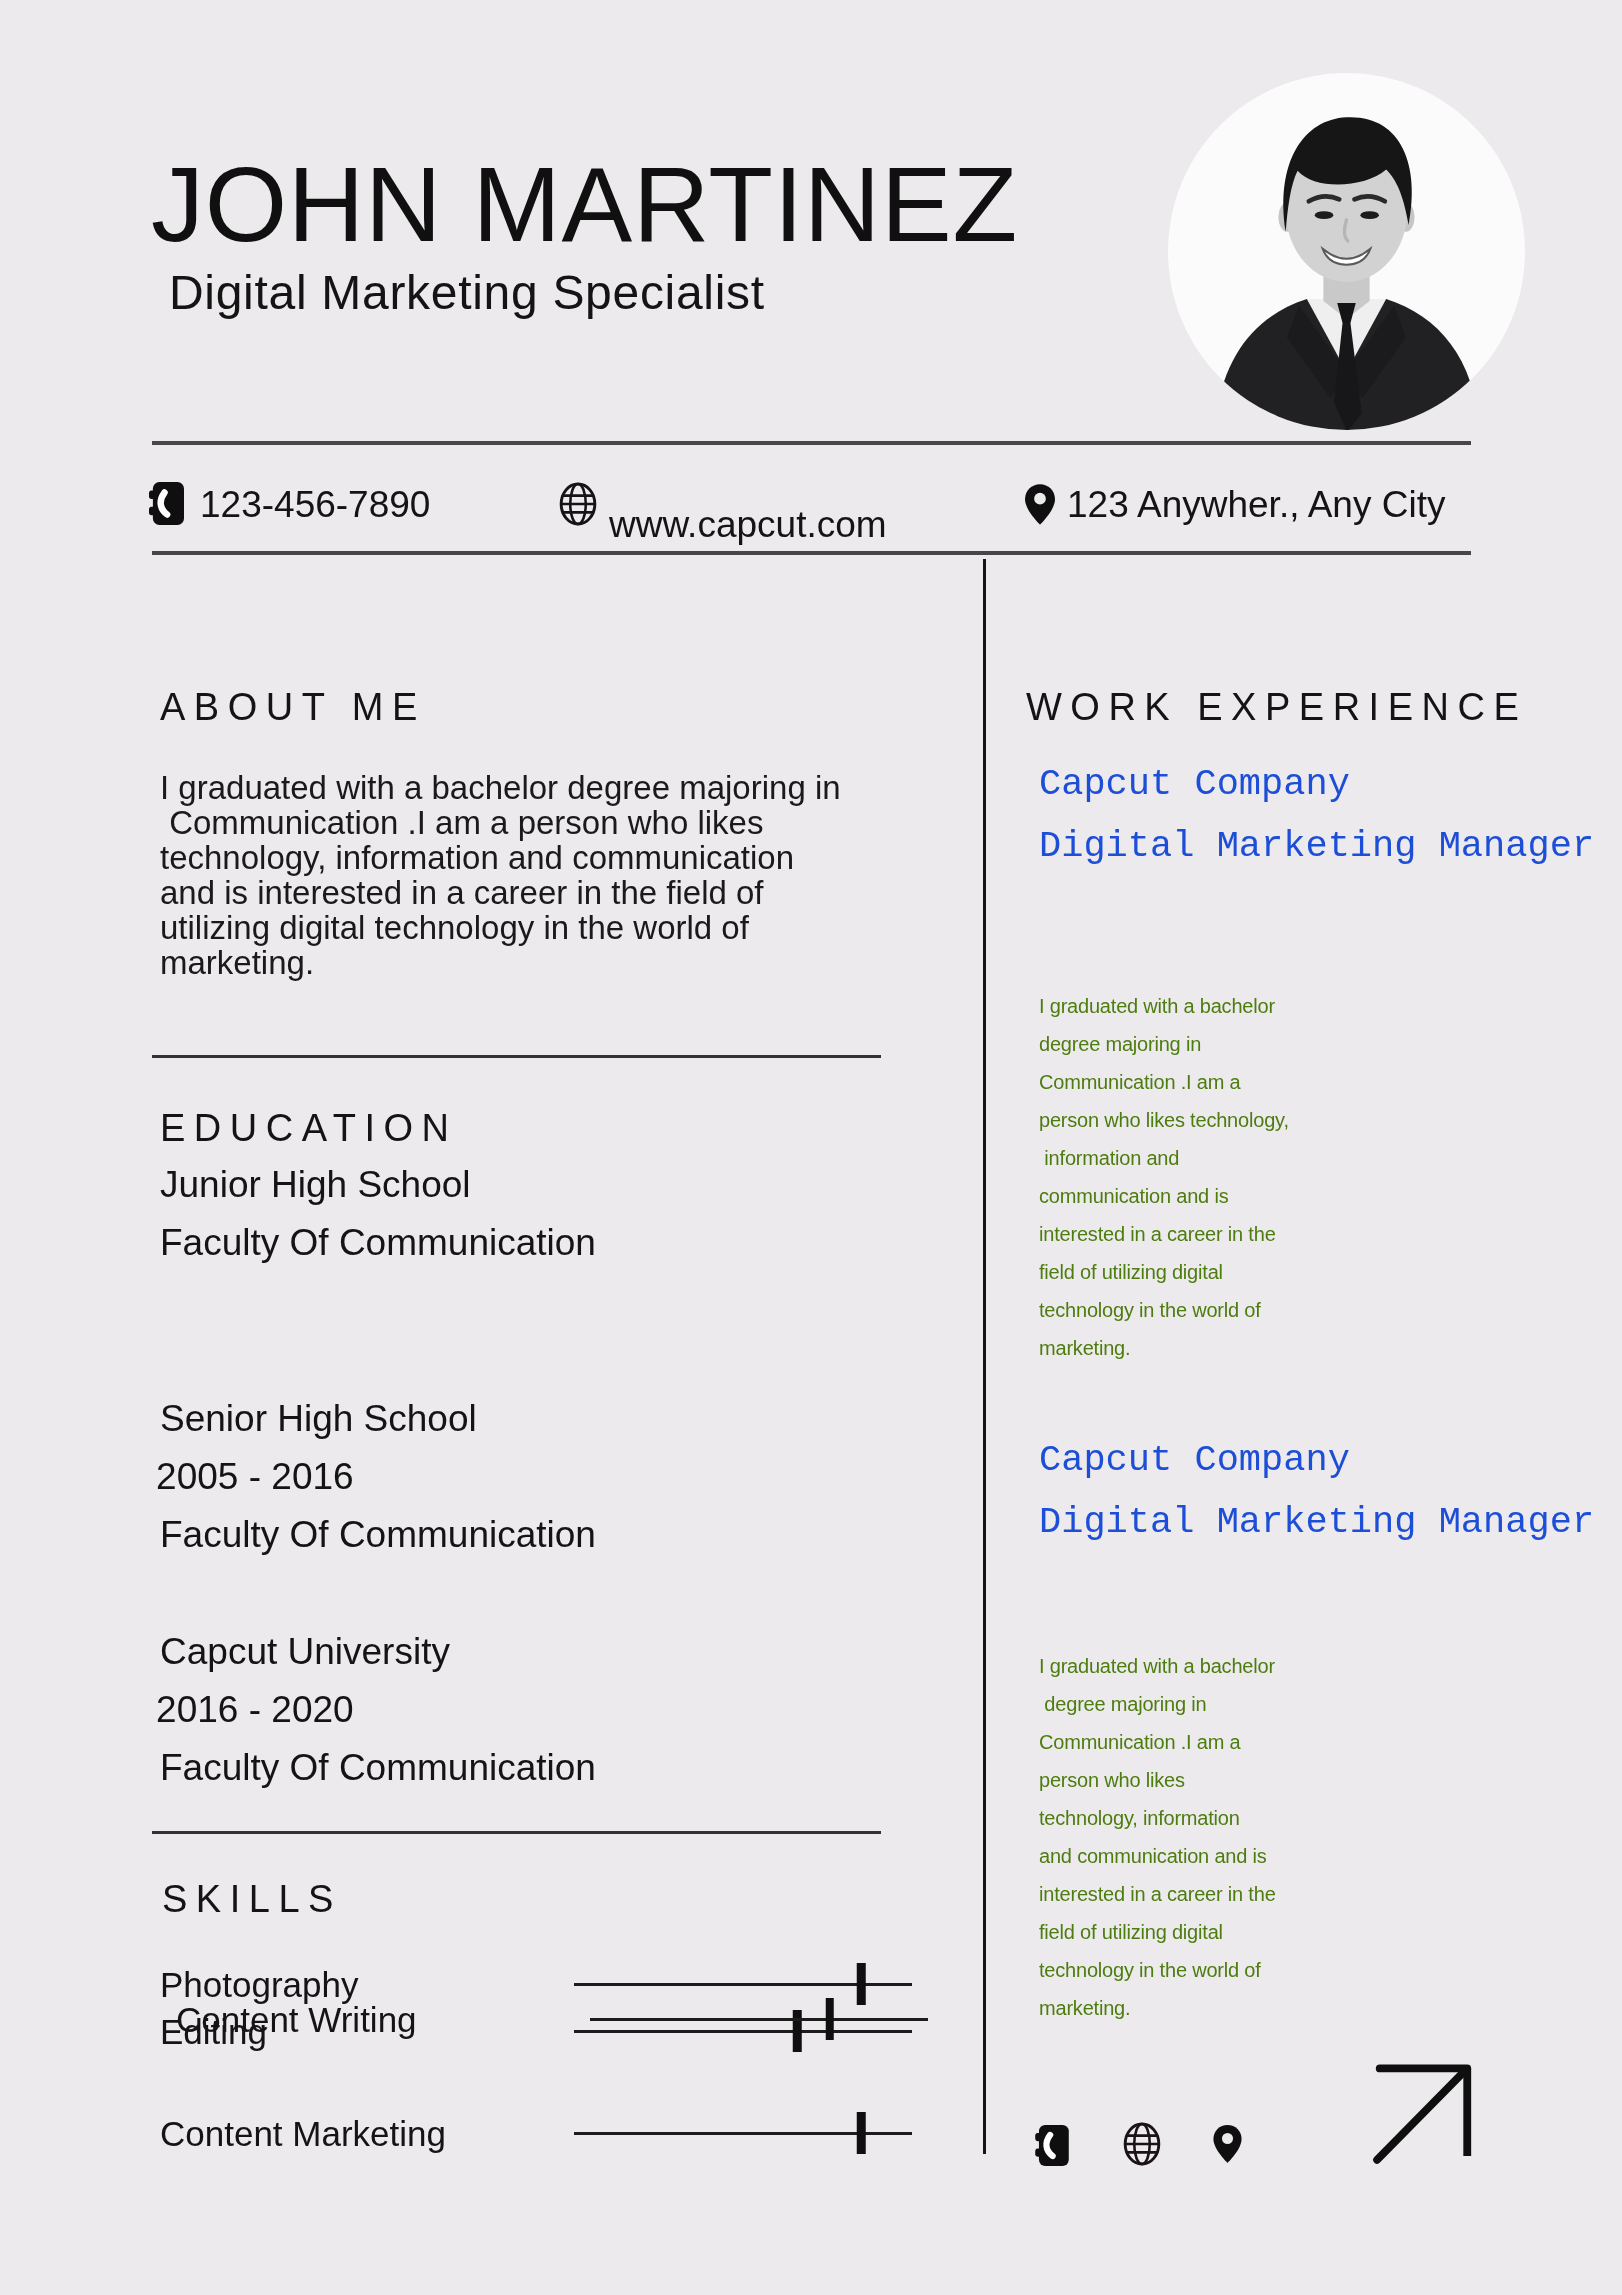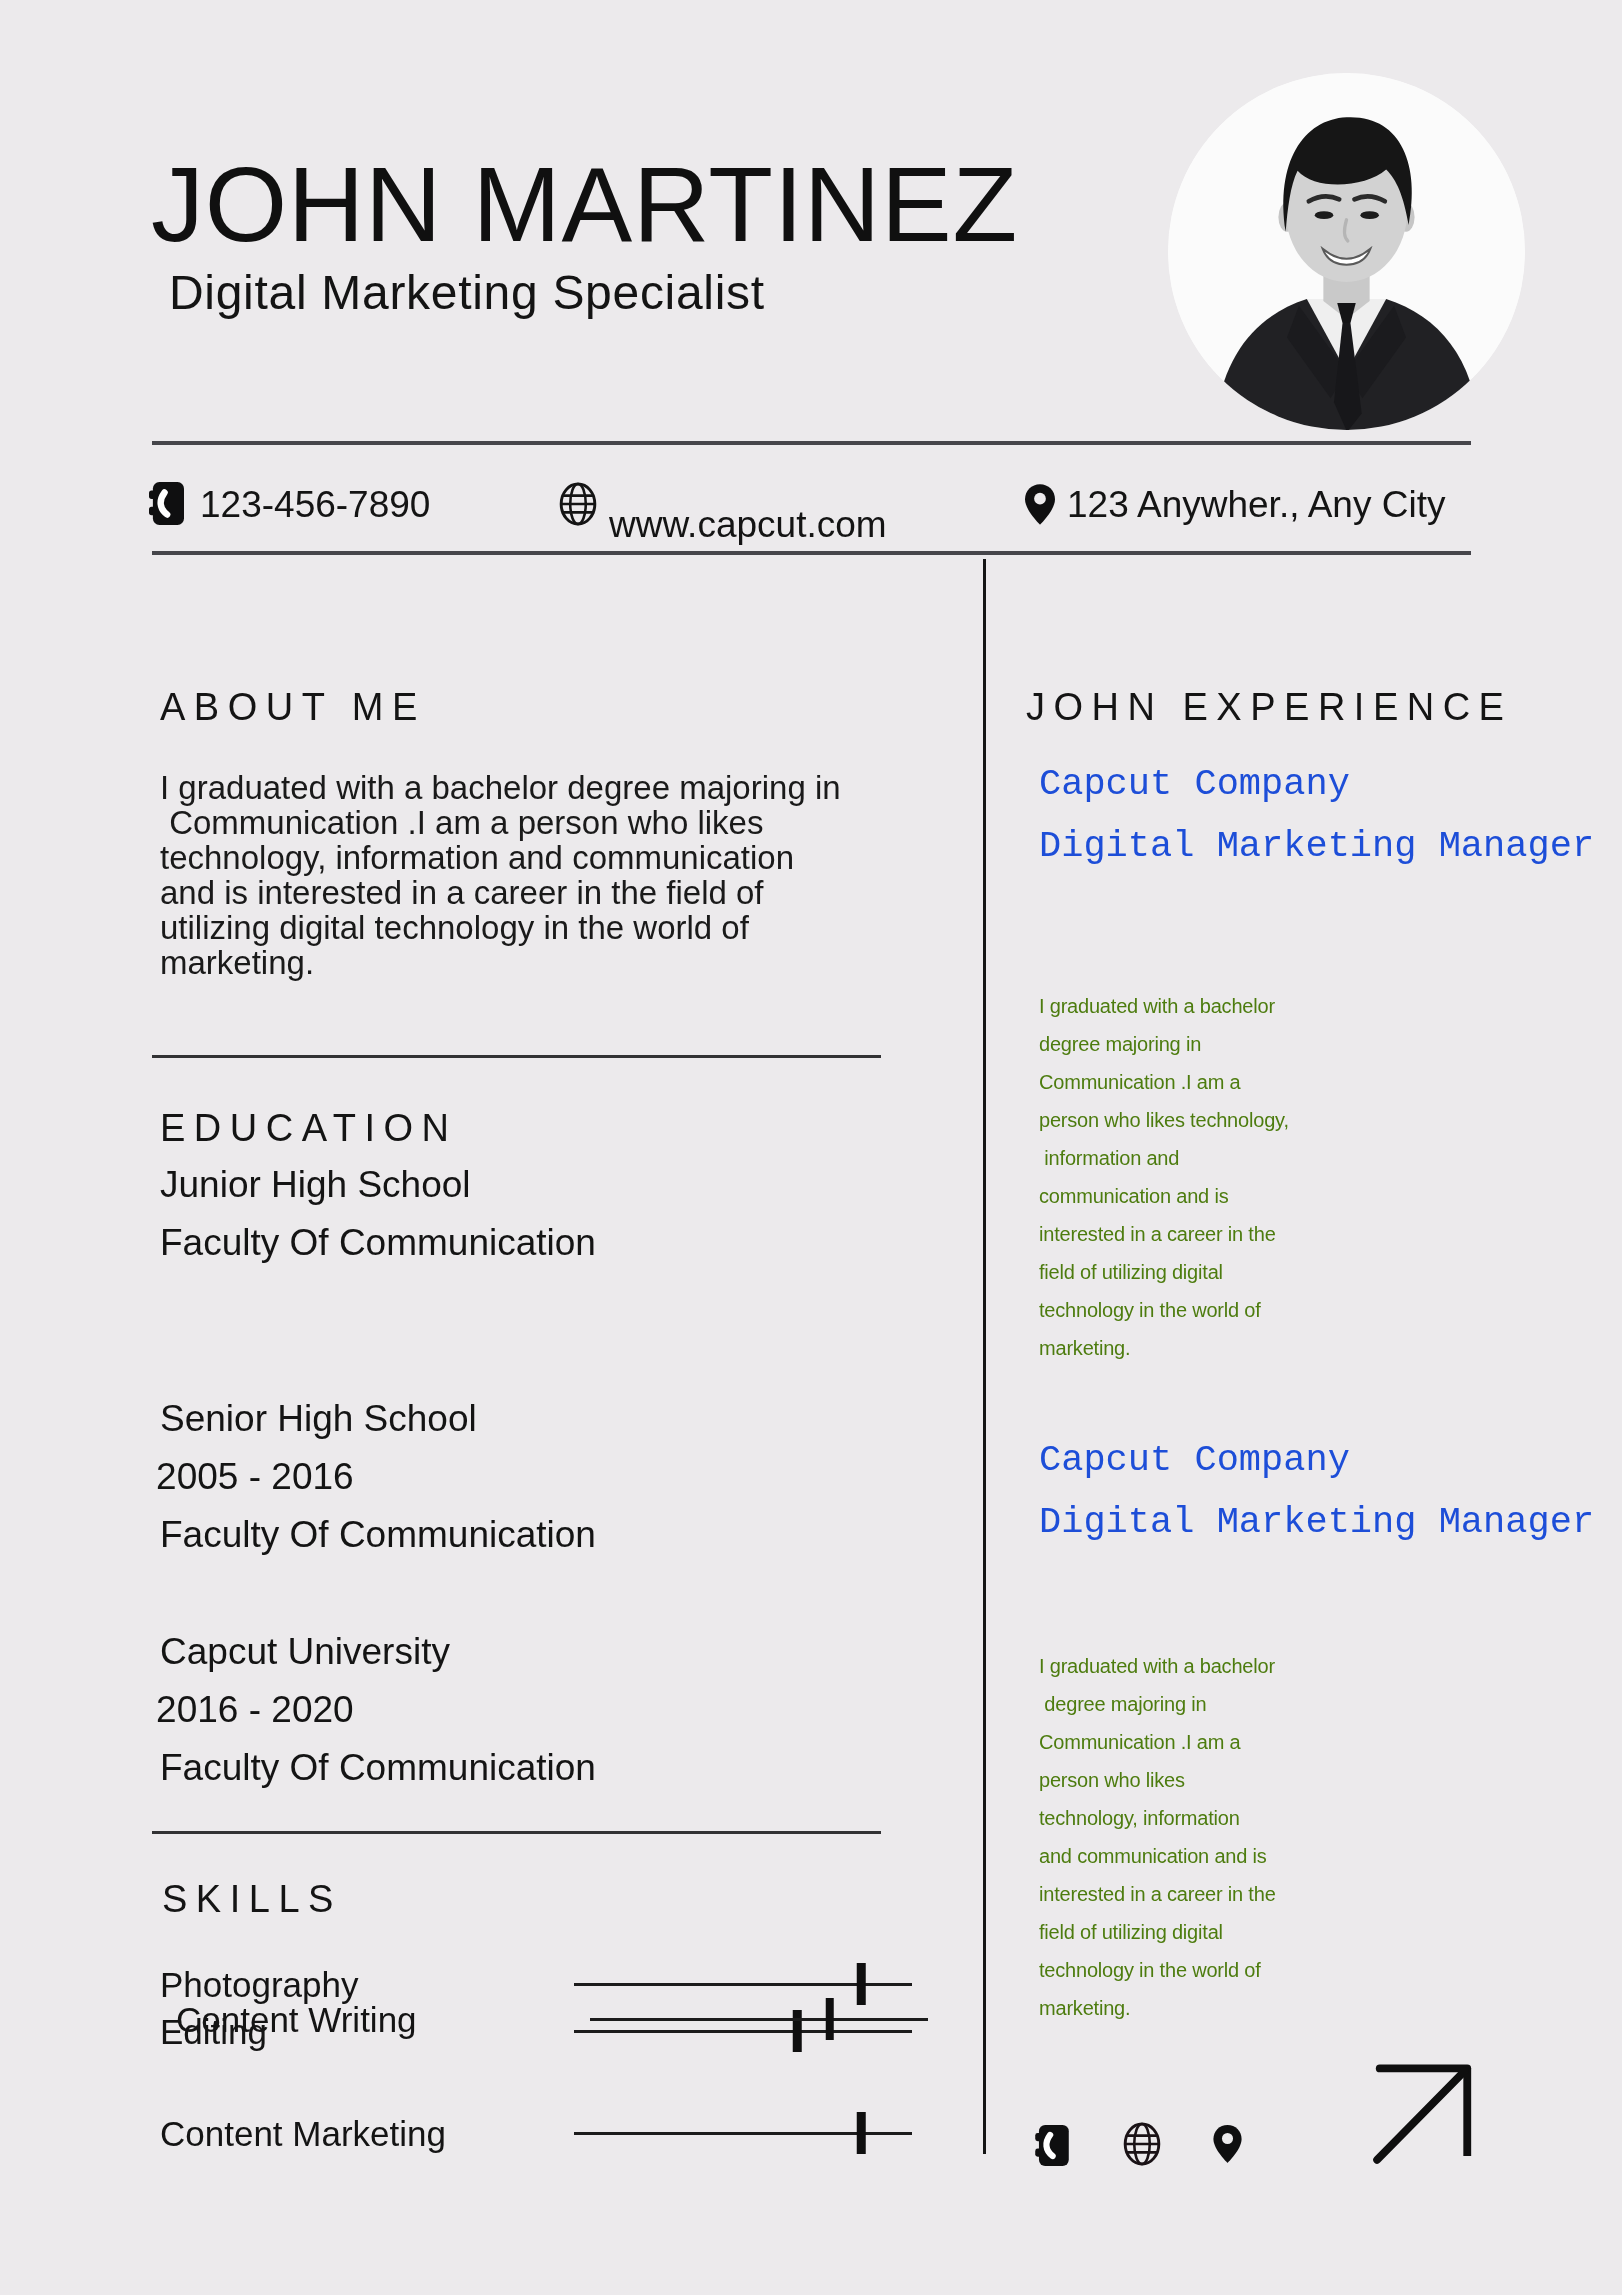--- a/index.html
+++ b/index.html
@@ -142,21 +142,21 @@
       <div class="skill-marker" style="left: 71%;"></div>
     </div>
 </div>
 <div class="abs skill-row" style="top:2104px;margin-top:8px;">
   <div class="skill-label">Content Marketing</div>
   <div class="skill-slider">
       <div class="skill-marker" style="left: 85%;"></div>
     </div>
 </div>
 
-<div class="abs heading" style="left:1026px;top:687px;">JOHN EXPERIENCE</div>
+<div class="abs heading" style="left:1026px;top:687px;">WORK EXPERIENCE</div>
 
 <div class="abs work-entry" style="top:766px;">
   <div class="work-line">Capcut Company</div>
   <div class="work-line">Digital Marketing Manager</div>
 </div>
 <div class="abs wpara" style="left:1039px;top:987px;">I graduated with a bachelor
 degree majoring in
 Communication .I am a
 person who likes technology,
  information and

